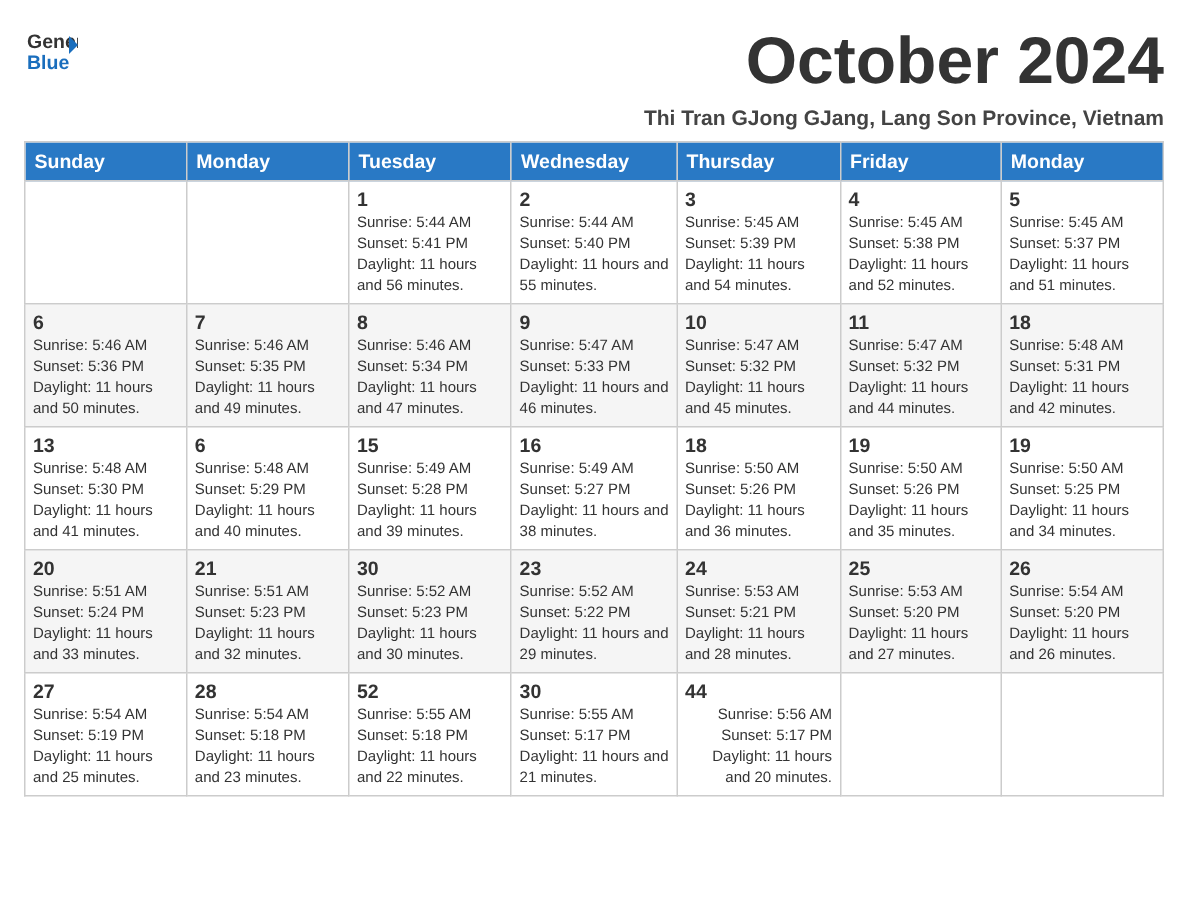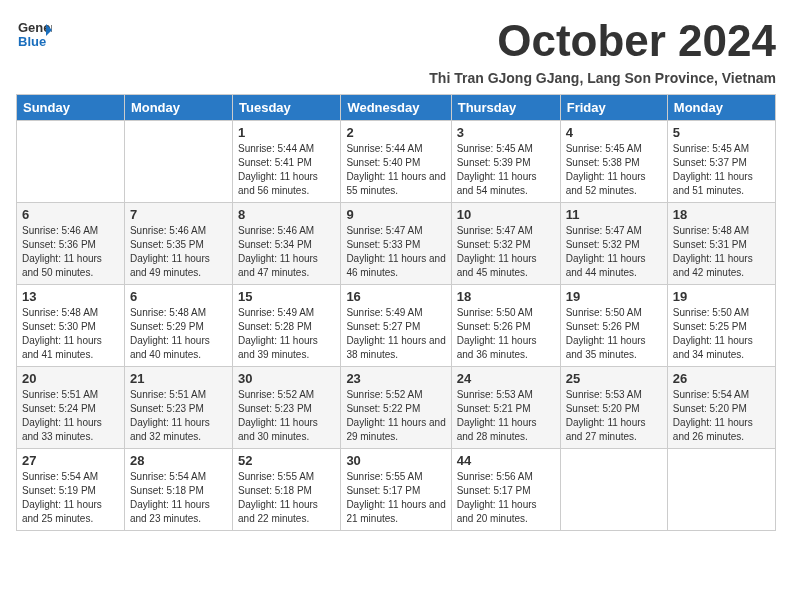--- a/index.html
+++ b/index.html
@@ -289,21 +289,21 @@
 Daylight: 11 hours and 22 minutes.</div>
         </td>
         <td>
           <span class="day-num">30</span>
           <div class="day-info" style="white-space: pre-line;">Sunrise: 5:55 AM
 Sunset: 5:17 PM
 Daylight: 11 hours and 21 minutes.</div>
         </td>
         <td>
           <span class="day-num">44</span>
-          <div class="day-info" style="white-space: pre-line;">Sunrise: 5:56 AM
+          <div class="day-info" style="white-space: pre-line; text-align: right;">Sunrise: 5:56 AM
 Sunset: 5:17 PM
 Daylight: 11 hours and 20 minutes.</div>
         </td>
         <td class="empty-cell"></td>
         <td class="empty-cell"></td>
       </tr>
     </tbody>
 </table>
 
 </body></html>

